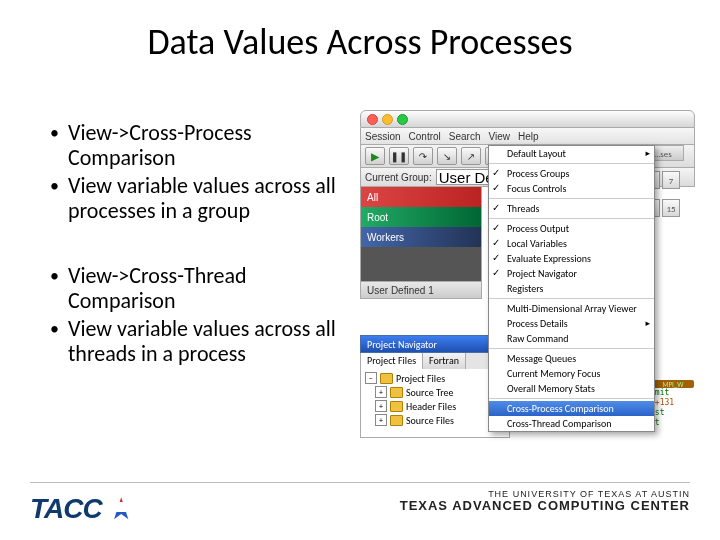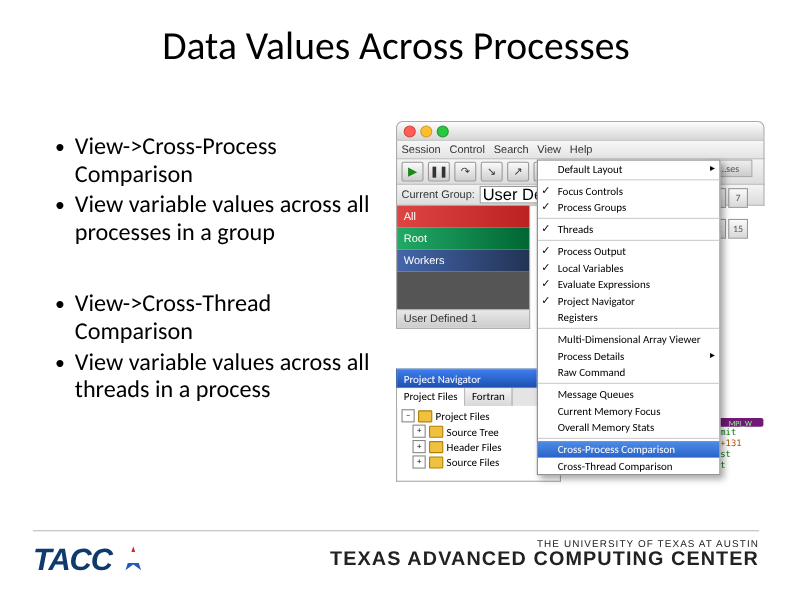--- a/index.html
+++ b/index.html
@@ -240,21 +240,21 @@
     color:#007000;
     line-height:10px;
   }
   .rs-code .red { color:#c00000; }
   .rs-code .num { color:#b05000; }
   .rs-blackbar {
     position:absolute;
     left:652px; top:380px;
     width:42px;
     height:8px;
-    background:#701a75;
+    background:#a16207;
     color:#9f9; font-size:7px; display:flex;align-items:center;justify-content:center;
     border-radius:2px;
   }
 
   
   .footer-hr {
     position:absolute;
     left:30px; right:30px; top:482px;
     height:1px; background:#bbb;
   }
@@ -280,21 +280,21 @@
   }
   .ut {
     position:absolute;
     right:30px; top:490px;
     text-align:right;
     font-family: Arial, sans-serif;
     color:#222;
     line-height:1.0;
   }
   .ut .l1 { font-size:9px; letter-spacing:1px; }
-  .ut .l2 { font-size:18px; font-weight:900; letter-spacing:1px;text-align:center; }
+  .ut .l2 { font-size:13px; font-weight:900; letter-spacing:1px;text-align:center; }
 </style>
 </head>
 <body>
 
 <div class="slide">
 
   <div class="title">Data Values Across Processes</div>
 
   <div class="bullets">
     <div class="bgroup">
@@ -351,22 +351,22 @@
         <div class="gp-workers">Workers</div>
         <div class="gp-blank"></div>
         <div class="gp-ud">User Defined 1</div>
       </div>
     </div>
   </div>
 
   <div class="view-menu">
     <div class="vm-item arrow">Default Layout</div>
     <div class="vm-sep"></div>
+    <div class="vm-item check">Process Groups</div>
     <div class="vm-item check">Focus Controls</div>
-    <div class="vm-item check">Process Groups</div>
     <div class="vm-sep"></div>
     <div class="vm-item check">Threads</div>
     <div class="vm-sep"></div>
     <div class="vm-item check">Process Output</div>
     <div class="vm-item check">Local Variables</div>
     <div class="vm-item check">Evaluate Expressions</div>
     <div class="vm-item check">Project Navigator</div>
     <div class="vm-item">Registers</div>
     <div class="vm-sep"></div>
     <div class="vm-item">Multi-Dimensional Array Viewer</div>

